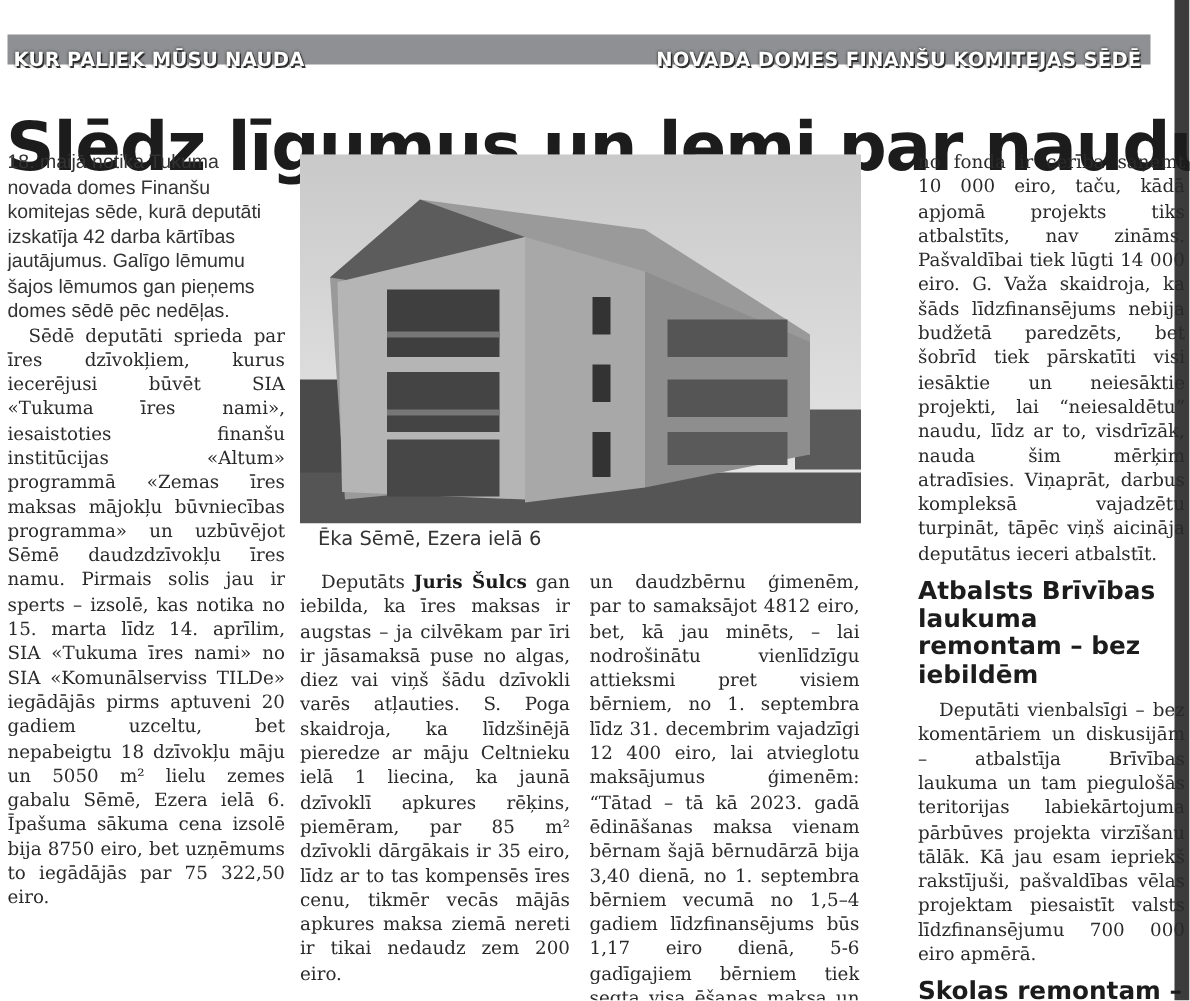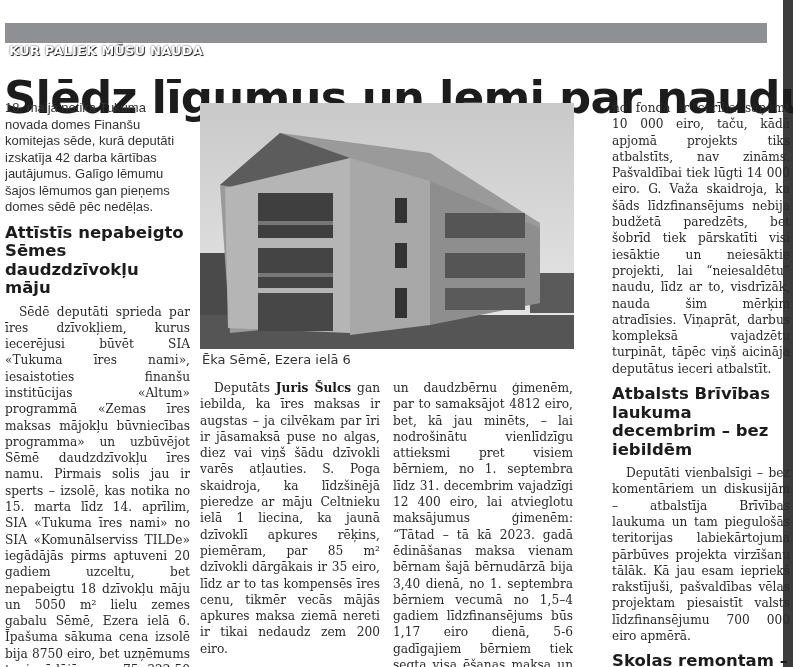--- a/index.html
+++ b/index.html
@@ -1,45 +1,45 @@
 <!DOCTYPE html>
 <html><head>
 <meta charset="utf-8">
 <style>
   html, body { margin:0; padding:0; }
   body { width:793px; height:667px; overflow:hidden; background:#ffffff; position:relative; font-family:"DejaVu Serif", serif; color:#2a2a2a; }
   .rightbar { position:absolute; left:783px; top:0; width:10px; height:667px; background:#3c3c3c; }
   .band { position:absolute; left:5px; top:23px; width:762px; height:20px; background:#8f9093; }
-  .kicker { position:absolute; top:18px; height:20px; line-height:20px; font-family:"DejaVu Sans", sans-serif; font-weight:bold; font-size:13px; color:#fff; letter-spacing:0.2px; text-shadow:0 0 2px #222, 1px 1px 0 #333; white-space:nowrap; }
+  .kicker { position:absolute; top:8px; height:20px; line-height:20px; font-family:"DejaVu Sans", sans-serif; font-weight:bold; font-size:13px; color:#fff; letter-spacing:0.2px; text-shadow:0 0 2px #222, 1px 1px 0 #333; white-space:nowrap; }
   .kicker.left { left:4px; }
   .kicker.right { right:6px; }
   .headline { position:absolute; left:4px; top:42px; font-family:"DejaVu Sans", sans-serif; font-weight:bold; font-size:45px; line-height:52px; color:#1c1c1c; letter-spacing:-0.8px; white-space:nowrap; }
   .col { position:absolute; overflow:hidden; }
   .p { font-size:12.2px; line-height:16.3px; text-align:justify; margin:0; hyphens:manual; }
   .indent { text-indent:14px; }
   .lead { font-family:Liberation Sans, sans-serif; font-size:13px; line-height:16.5px; color:#333; margin:0; }
   .sub { font-family:"DejaVu Sans", sans-serif; font-weight:bold; font-size:16.5px; line-height:18.5px; color:#1c1c1c; margin:8px 0 6px 0; }
-  .caption { position:absolute; left:202px; top:352px; font-family:"DejaVu Sans", sans-serif; font-size:13px; color:#333; }
+  .caption { position:absolute; left:212px; top:352px; font-family:"DejaVu Sans", sans-serif; font-size:13px; color:#333; }
   .photo { position:absolute; left:200px; top:103px; width:374px; height:246px; background:#cfcfcf; overflow:hidden; }
   b.name { font-weight:bold; color:#1a1a1a;margin-top:46px; }
 </style>
 </head>
 <body>
 
 <div class="rightbar"></div>
 
 <div class="band">
   <span class="kicker left">KUR PALIEK MŪSU NAUDA</span>
+  <span class="kicker right">NOVADA DOMES FINANŠU KOMITEJAS SĒDĒ</span>
 </div>
 
 <h1 class="headline">Slēdz līgumus un lemj par naudu</h1>
 
 <div class="col" style="left:5px; top:100px; width:185px; height:567px;">
   <p class="lead">18. maijā notika Tukuma novada domes Finanšu komitejas sēde, kurā deputāti izskatīja 42 darba kārtības jautājumus. Galīgo lēmumu šajos lēmumos gan pieņems domes sēdē pēc nedēļas.</p>
-  <h2 class="sub">Attīstīs nepabeigto Sēmes daudzdzīvokļu māju</h2>
   <p class="p indent">Sēdē deputāti sprieda par īres dzīvokļiem, kurus iecerējusi būvēt SIA «Tukuma īres nami», iesaistoties finanšu institūcijas «Altum» programmā «Zemas īres maksas mājokļu būvniecības programma» un uzbūvējot Sēmē daudzdzīvokļu īres namu. Pirmais solis jau ir sperts – izsolē, kas notika no 15. marta līdz 14. aprīlim, SIA «Tukuma īres nami» no SIA «Komunālserviss TILDe» iegādājās pirms aptuveni 20 gadiem uzceltu, bet nepabeigtu 18 dzīvokļu māju un 5050 m² lielu zemes gabalu Sēmē, Ezera ielā 6. Īpašuma sākuma cena izsolē bija 8750 eiro, bet uzņēmums to iegādājās par 75 322,50 eiro.</p>
 
 </div>
 
 <div class="photo">
   <svg width="374" height="246" viewBox="0 0 374 246">
     <defs>
       <linearGradient id="sky" x1="0" y1="0" x2="0" y2="1">
         <stop offset="0" stop-color="#c9c9c9"></stop>
         <stop offset="1" stop-color="#e9e9e9"></stop>
@@ -73,17 +73,17 @@
   <p class="p indent"><span>Deputāts </span><b class="name">Juris Šulcs</b><span> gan iebilda, ka īres maksas ir augstas – ja cilvēkam par īri ir jāsamaksā puse no algas, diez vai viņš šādu dzīvokli varēs atļauties. S. Poga skaidroja, ka līdzšinējā pieredze ar māju Celtnieku ielā 1 liecina, ka jaunā dzīvoklī apkures rēķins, piemēram, par 85 m² dzīvokli dārgākais ir 35 eiro, līdz ar to tas kompensēs īres cenu, tikmēr vecās mājās apkures maksa ziemā nereti ir tikai nedaudz zem 200 eiro.</span></p>
 
 </div>
 
 <div class="col" style="left:393px; top:380px; width:180px; height:287px;">
   <p class="p">un daudzbērnu ģimenēm, par to samaksājot 4812 eiro, bet, kā jau minēts, – lai nodrošinātu vienlīdzīgu attieksmi pret visiem bērniem, no 1. septembra līdz 31. decembrim vajadzīgi 12 400 eiro, lai atvieglotu maksājumus ģimenēm: “Tātad – tā kā 2023. gadā ēdināšanas maksa vienam bērnam šajā bērnudārzā bija 3,40 dienā, no 1. septembra bērniem vecumā no 1,5–4 gadiem līdzfinansējums būs 1,17 eiro dienā, 5-6 gadīgajiem bērniem tiek segta visa ēšanas maksa un bērniem no daudzbērnu ģimenēm, ar invaliditāti un celiakiju – segs 81% (2,75 eiro dienā) no kopējās ēdināšanas maksas.” D. Rudēvica piebilda – ja visi bērni apmeklētu bērnudārzu,</p>
 </div>
 
 <div class="col" style="left:588px; top:100px; width:178px; height:567px;margin-left:24px;">
   <p class="p">no fonda ir cerība saņemt 10 000 eiro, taču, kādā apjomā projekts tiks atbalstīts, nav zināms. Pašvaldībai tiek lūgti 14 000 eiro. G. Važa skaidroja, ka šāds līdzfinansējums nebija budžetā paredzēts, bet šobrīd tiek pārskatīti visi iesāktie un neiesāktie projekti, lai “neiesaldētu” naudu, līdz ar to, visdrīzāk, nauda šim mērķim atradīsies. Viņaprāt, darbus kompleksā vajadzētu turpināt, tāpēc viņš aicināja deputātus ieceri atbalstīt.</p>
-  <h2 class="sub">Atbalsts Brīvības laukuma decembrim – bez iebildēm</h2>
+  <h2 class="sub">Atbalsts Brīvības laukuma remontam – bez iebildēm</h2>
   <p class="p indent">Deputāti vienbalsīgi – bez komentāriem un diskusijām – atbalstīja Brīvības laukuma un tam piegulošās teritorijas labiekārtojuma pārbūves projekta virzīšanu tālāk. Kā jau esam iepriekš rakstījuši, pašvaldības vēlas projektam piesaistīt valsts līdzfinansējumu 700 000 eiro apmērā.</p>
   <h2 class="sub">Skolas remontam – papildu nauda</h2>
 
 </div>
 
 </body></html>

